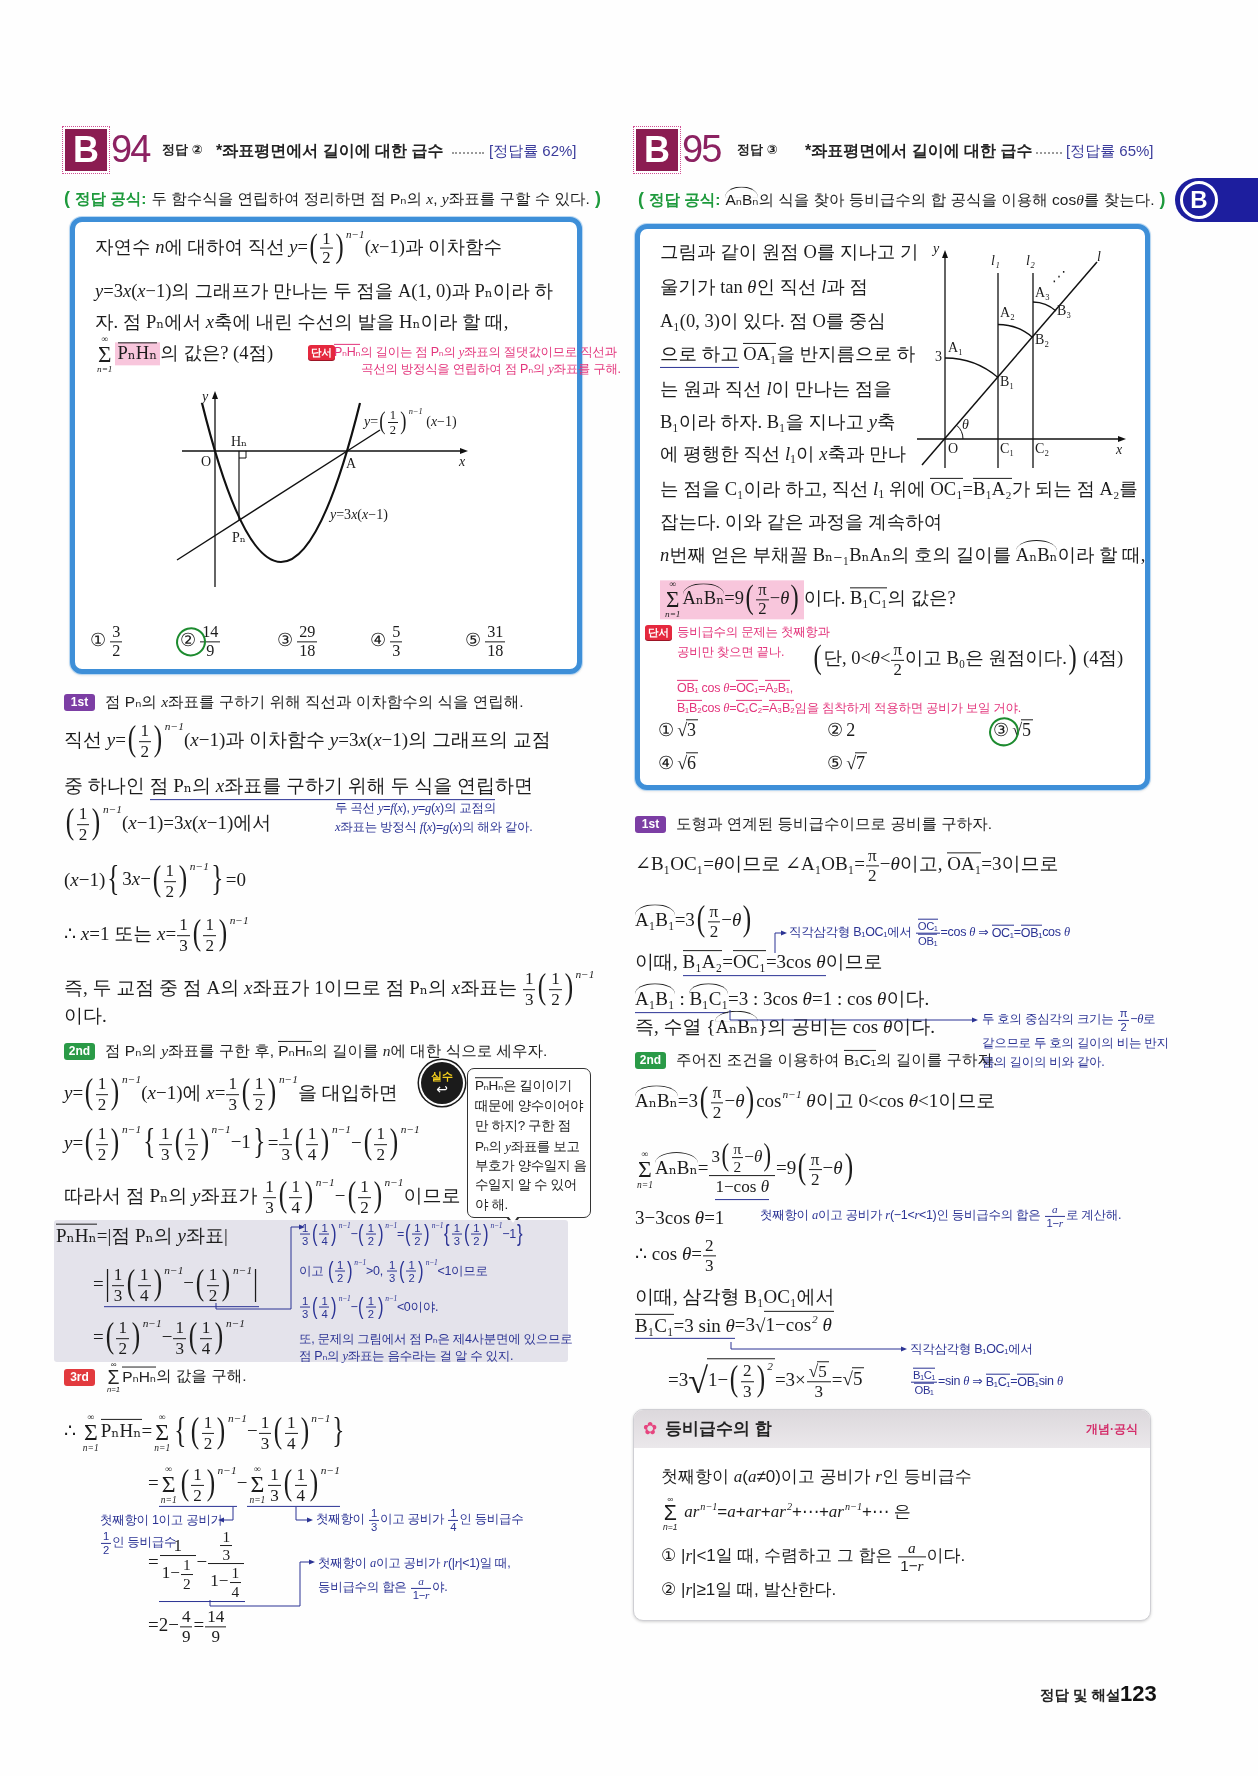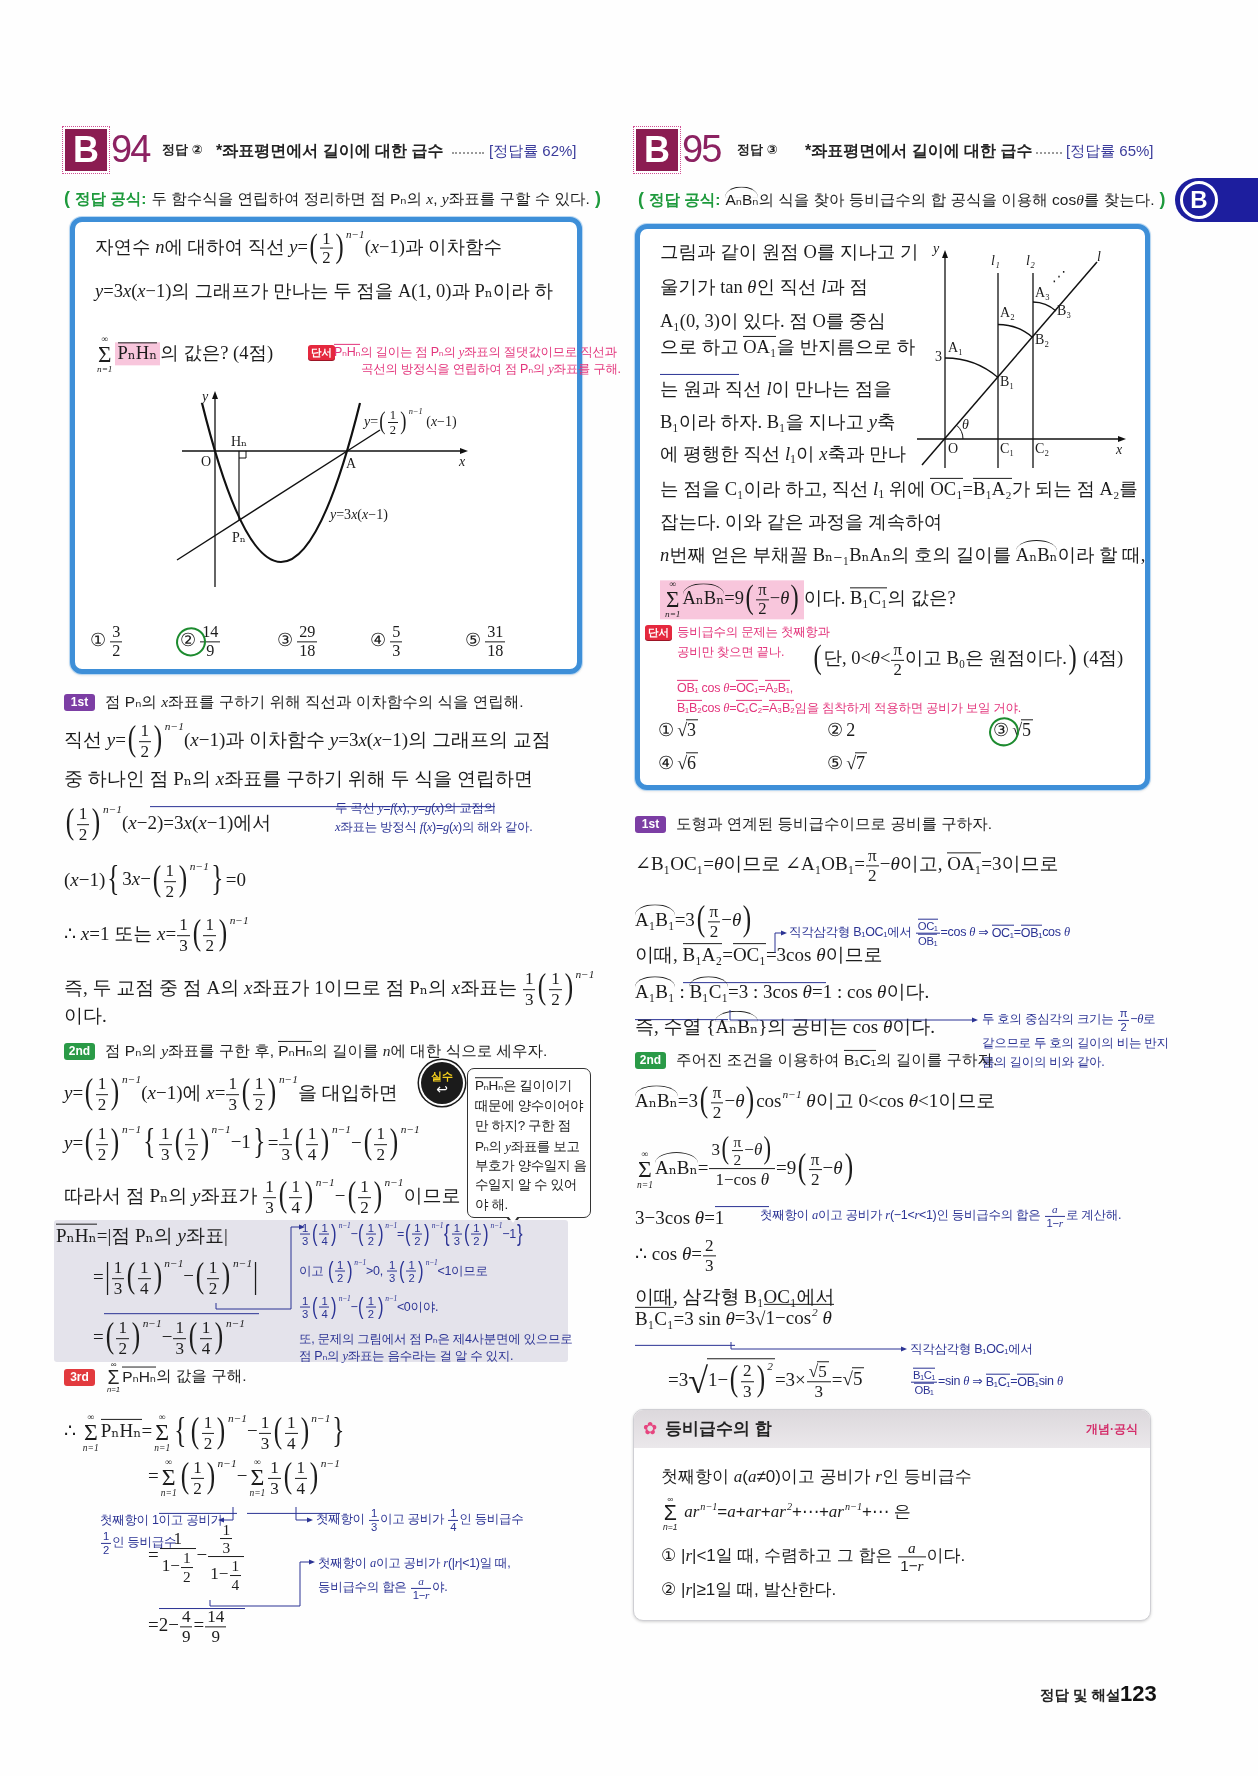--- a/index.html
+++ b/index.html
@@ -33,21 +33,21 @@
 .den{padding:0 2px}
 .grp{white-space:nowrap}
 .dl{display:inline-block;font-size:1.85em;line-height:0;vertical-align:-.12em;transform:scaleX(.72);font-weight:normal;font-style:normal}
 .ol{display:inline-block;border-top:1.2px solid currentColor;line-height:1.05;padding-top:1px}
 .arc{display:inline-block;position:relative;line-height:1.05;padding-top:2px}
 .arc::before{content:"";position:absolute;left:0;right:0;top:-4px;height:10px;border-top:1.3px solid currentColor;border-radius:50% 50% 0 0/100% 100% 0 0}
 .sq{display:inline-block;white-space:nowrap}
 .rad{display:inline-block;margin-right:-1px}
 .rc{display:inline-block;border-top:1.2px solid currentColor;line-height:1.1;padding:1px 2px 0 1px}
 .sq.big .rad{font-size:1.9em;line-height:0;vertical-align:-.2em}
-.u{display:inline-block;border-bottom:1.6px solid var(--navy);line-height:1.25;padding-bottom:15px}
+.u{display:inline-block;border-bottom:1.6px solid var(--navy);line-height:1.25;padding-bottom:1px}
 .hl{display:inline-block;background:var(--hl);padding:0 3px;line-height:1.25}
 .sum{display:inline-flex;flex-direction:column;align-items:center;vertical-align:middle;line-height:1;margin:0 2px}
 .lim{font-size:.5em;font-style:italic}
 .sig{font-size:1.25em;line-height:.9}
 
 .note{font-family:"Liberation Sans","DejaVu Sans",sans-serif;font-size:12.5px;color:var(--navy);letter-spacing:-.3px}
 .pk{font-family:"Liberation Sans","DejaVu Sans",sans-serif;font-size:12.5px;color:var(--pink);letter-spacing:-.3px}
 .st{font-family:"Liberation Sans","DejaVu Sans",sans-serif;font-size:15.5px;color:#222}
 .sb{height:17px;width:31px;border-radius:3px;color:#fff;font-size:12px;font-weight:bold;text-align:center;line-height:17px}
 .hintb{background:var(--red);color:#fff;font-size:10.5px;font-weight:bold;border-radius:3px;padding:0 3px;line-height:15px;height:15px;box-shadow:0 1px 0 #9c1425}
@@ -93,20 +93,21 @@
  <div class="ln formula" style="left:64px;top:199px">
   <span class="fo">(</span><span class="fl">정답 공식:</span><span><span class="t">두 함수식을 연립하여 정리하면 점 Pₙ의 </span><span class="i">x</span><span class="t">, </span><span class="i">y</span><span class="t">좌표를 구할 수 있다.</span></span><span class="fc">)</span>
  </div>
 
  <div class="pbox abs" style="left:70px;top:217px;width:512px;height:457px">
   <div class="ln pl" style="left:20px;top:25px"><span class="t">자연수 </span><span class="i">n</span><span class="t">에 대하여 직선 </span><span class="i">y</span><span class="t">=</span><span class="grp"><span class="dl">(</span><span class="frac">
             <span class="num"><span class="t">1</span></span>
             <span class="den"><span class="t">2</span></span>
           </span><span class="dl">)</span></span><span class="sup"><span class="t">n−1</span></span><span class="t">(</span><span class="i">x</span><span class="t">−1)과 이차함수</span></div>
   <div class="ln pl" style="left:20px;top:69px"><span class="i">y</span><span class="t">=3</span><span class="i">x</span><span class="t">(</span><span class="i">x</span><span class="t">−1)의 그래프가 만나는 두 점을 A(1, 0)과 Pₙ이라 하</span></div>
+  <div class="ln pl" style="left:20px;top:100px"><span class="t">자. 점 Pₙ에서 </span><span class="i">x</span><span class="t">축에 내린 수선의 발을 Hₙ이라 할 때,</span></div>
   <div class="ln pl" style="left:20px;top:133px"><span class="sum">
           <span class="lim">∞</span>
           <span class="sig">Σ</span>
           <span class="lim">n=1</span>
         </span><span class="hl"><span class="ol"><span class="t">PₙHₙ</span></span></span><span class="t">의 값은? (4점)</span></div>
   <div class="hintb abs sans" style="left:233px;top:123px">단서</div>
   <div class="ln pk" style="left:259px;top:130px"><span class="ol"><span class="t">PₙHₙ</span></span><span class="t">의 길이는 점 Pₙ의 </span><span class="i">y</span><span class="t">좌표의 절댓값이므로 직선과</span></div>
   <div class="ln pk" style="left:286px;top:147px"><span class="t">곡선의 방정식을 연립하여 점 Pₙ의 </span><span class="i">y</span><span class="t">좌표를 구해.</span></div>
 
   <div class="abs" style="left:75px;top:158px;width:340px;height:210px">
@@ -160,21 +161,21 @@
  <div class="sb abs sans" style="left:64px;top:694px;background:var(--step1)">1st</div>
  <div class="ln st" style="left:105px;top:702px"><span class="t">점 Pₙ의 </span><span class="i">x</span><span class="t">좌표를 구하기 위해 직선과 이차함수의 식을 연립해.</span></div>
  <div class="ln" style="left:64px;top:740px"><span class="t">직선 </span><span class="i">y</span><span class="t">=</span><span class="grp"><span class="dl">(</span><span class="frac">
           <span class="num"><span class="t">1</span></span>
           <span class="den"><span class="t">2</span></span>
         </span><span class="dl">)</span></span><span class="sup"><span class="t">n−1</span></span><span class="t">(</span><span class="i">x</span><span class="t">−1)과 이차함수 </span><span class="i">y</span><span class="t">=3</span><span class="i">x</span><span class="t">(</span><span class="i">x</span><span class="t">−1)의 그래프의 교점</span></div>
  <div class="ln" style="left:64px;top:787px"><span class="t">중 하나인 </span><span class="u"><span class="t">점 Pₙ의 </span><span class="i">x</span><span class="t">좌표를 구하기 위해 두 식을 연립</span></span><span class="t">하면</span></div>
  <div class="ln" style="left:64px;top:823px"><span class="grp"><span class="dl">(</span><span class="frac">
           <span class="num"><span class="t">1</span></span>
           <span class="den"><span class="t">2</span></span>
-        </span><span class="dl">)</span></span><span class="sup"><span class="t">n−1</span></span><span class="t">(</span><span class="i">x</span><span class="t">−2)=3</span><span class="i">x</span><span class="t">(</span><span class="i">x</span><span class="t">−1)에서</span></div>
+        </span><span class="dl">)</span></span><span class="sup"><span class="t">n−1</span></span><span class="t">(</span><span class="i">x</span><span class="t">−1)=3</span><span class="i">x</span><span class="t">(</span><span class="i">x</span><span class="t">−1)에서</span></div>
  <div class="ln note" style="left:335px;top:808px"><span class="t">두 곡선 </span><span class="i">y</span><span class="t">=</span><span class="i">f</span><span class="t">(</span><span class="i">x</span><span class="t">), </span><span class="i">y</span><span class="t">=</span><span class="i">g</span><span class="t">(</span><span class="i">x</span><span class="t">)의 교점의</span></div>
  <div class="ln note" style="left:335px;top:827px"><span class="i">x</span><span class="t">좌표는 방정식 </span><span class="i">f</span><span class="t">(</span><span class="i">x</span><span class="t">)=</span><span class="i">g</span><span class="t">(</span><span class="i">x</span><span class="t">)의 해와 같아.</span></div>
  <div class="ln" style="left:64px;top:880px"><span class="t">(</span><span class="i">x</span><span class="t">−1)</span><span class="grp"><span class="dl">{</span><span class="t">3</span><span class="i">x</span><span class="t">−</span><span class="grp"><span class="dl">(</span><span class="frac">
             <span class="num"><span class="t">1</span></span>
             <span class="den"><span class="t">2</span></span>
           </span><span class="dl">)</span></span><span class="sup"><span class="t">n−1</span></span><span class="dl">}</span></span><span class="t">=0</span></div>
  <div class="ln" style="left:64px;top:934px"><span class="t">∴ </span><span class="i">x</span><span class="t">=1 또는 </span><span class="i">x</span><span class="t">=</span><span class="frac">
         <span class="num"><span class="t">1</span></span>
         <span class="den"><span class="t">3</span></span>
       </span><span class="grp"><span class="dl">(</span><span class="frac">

